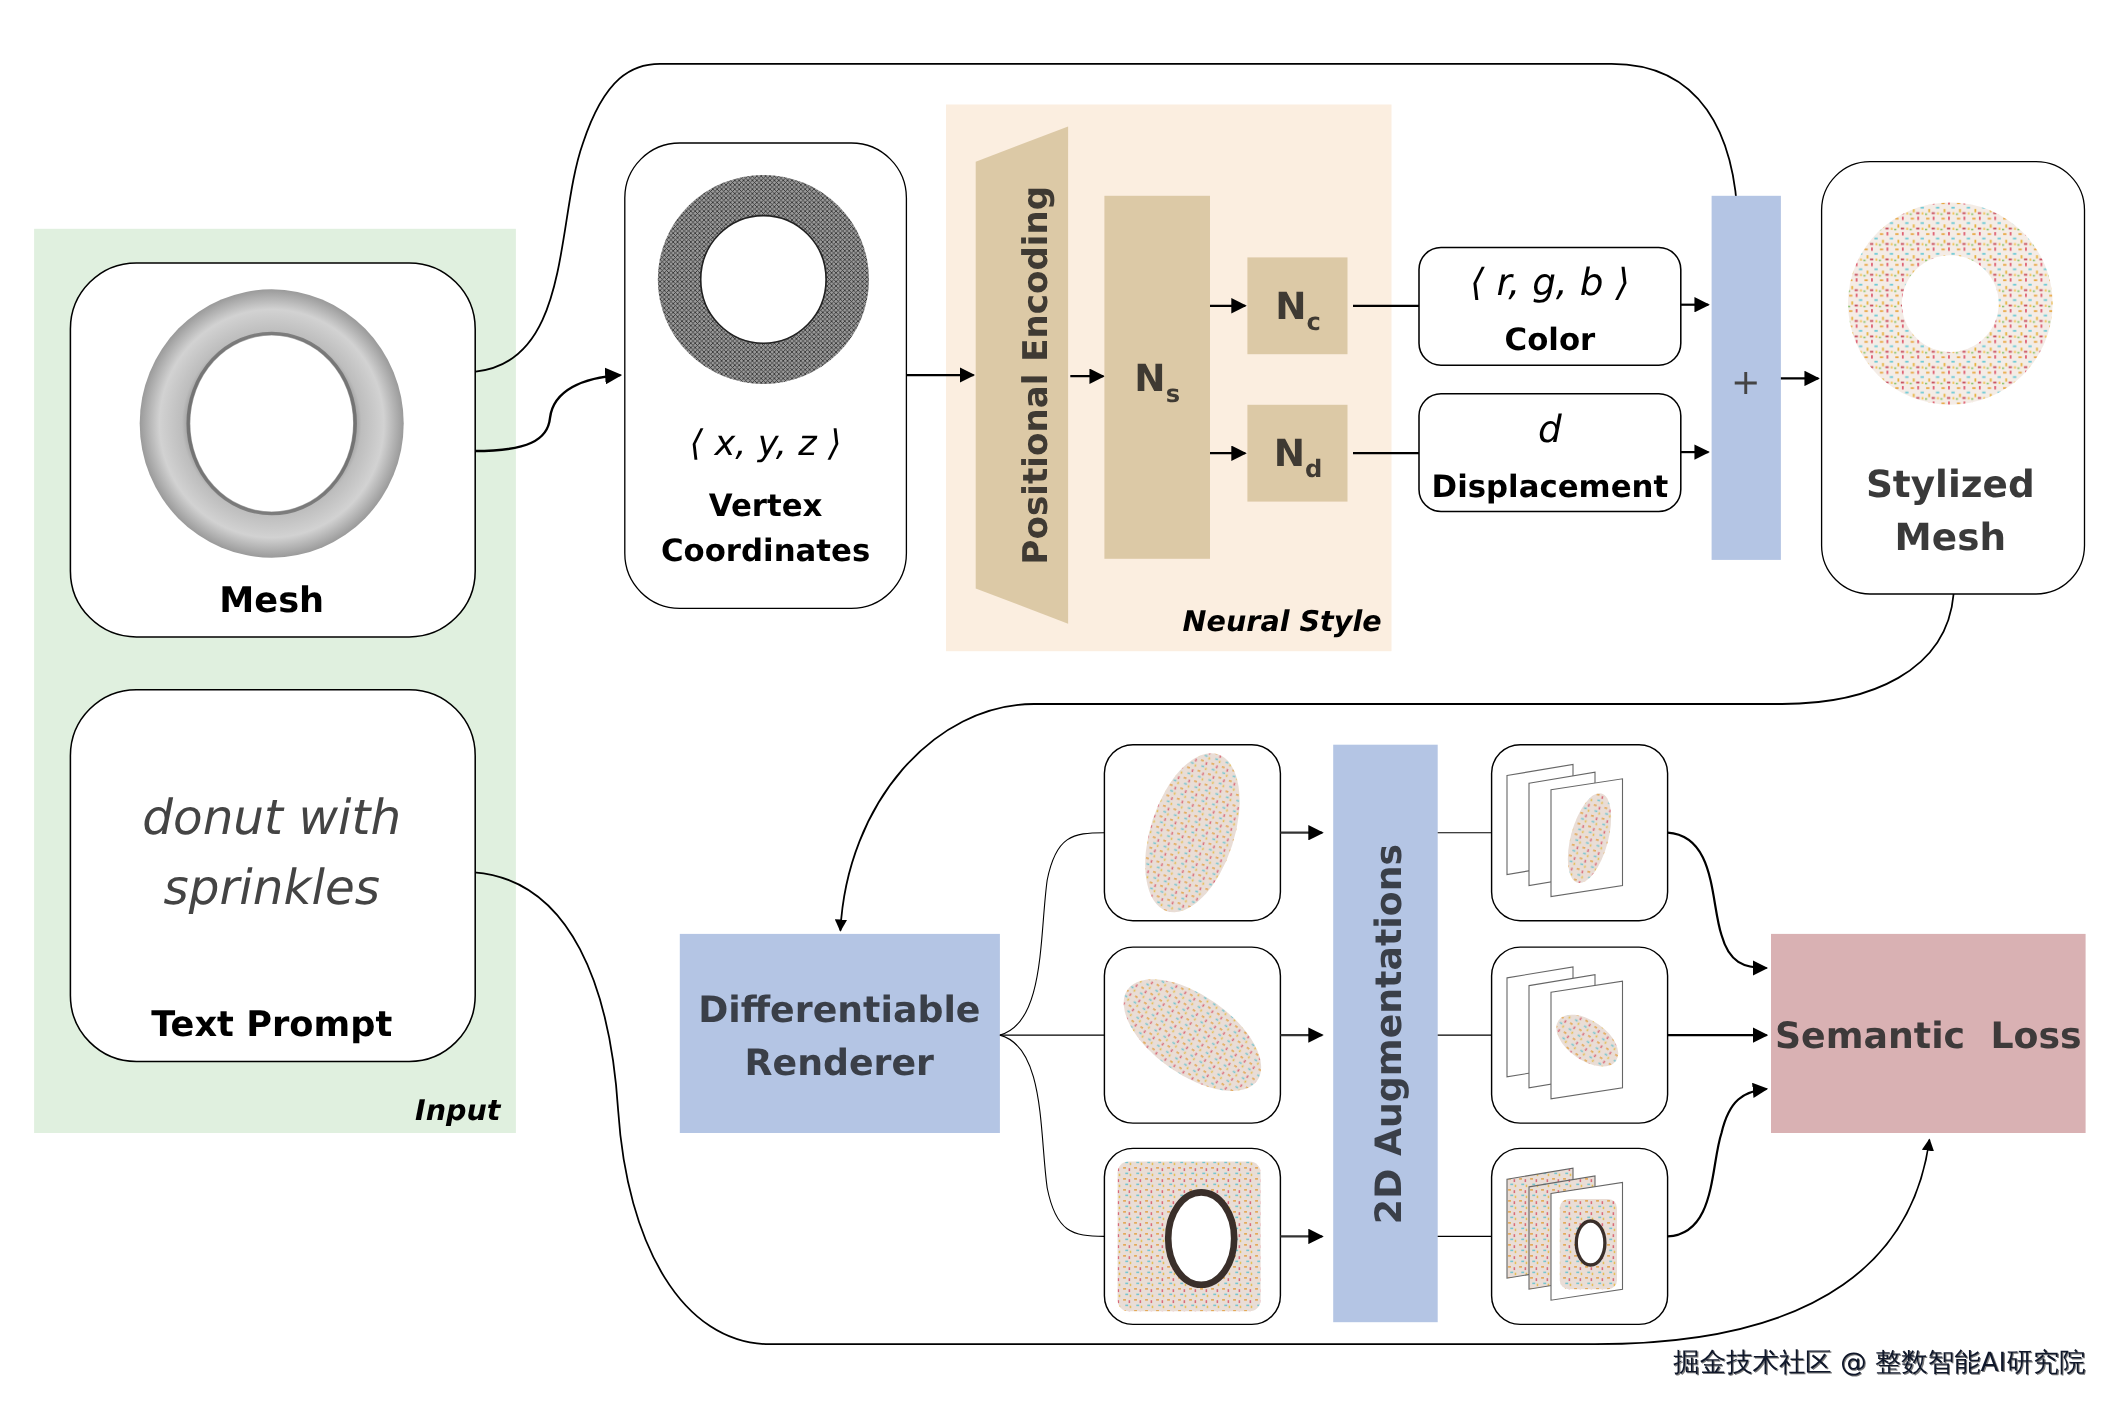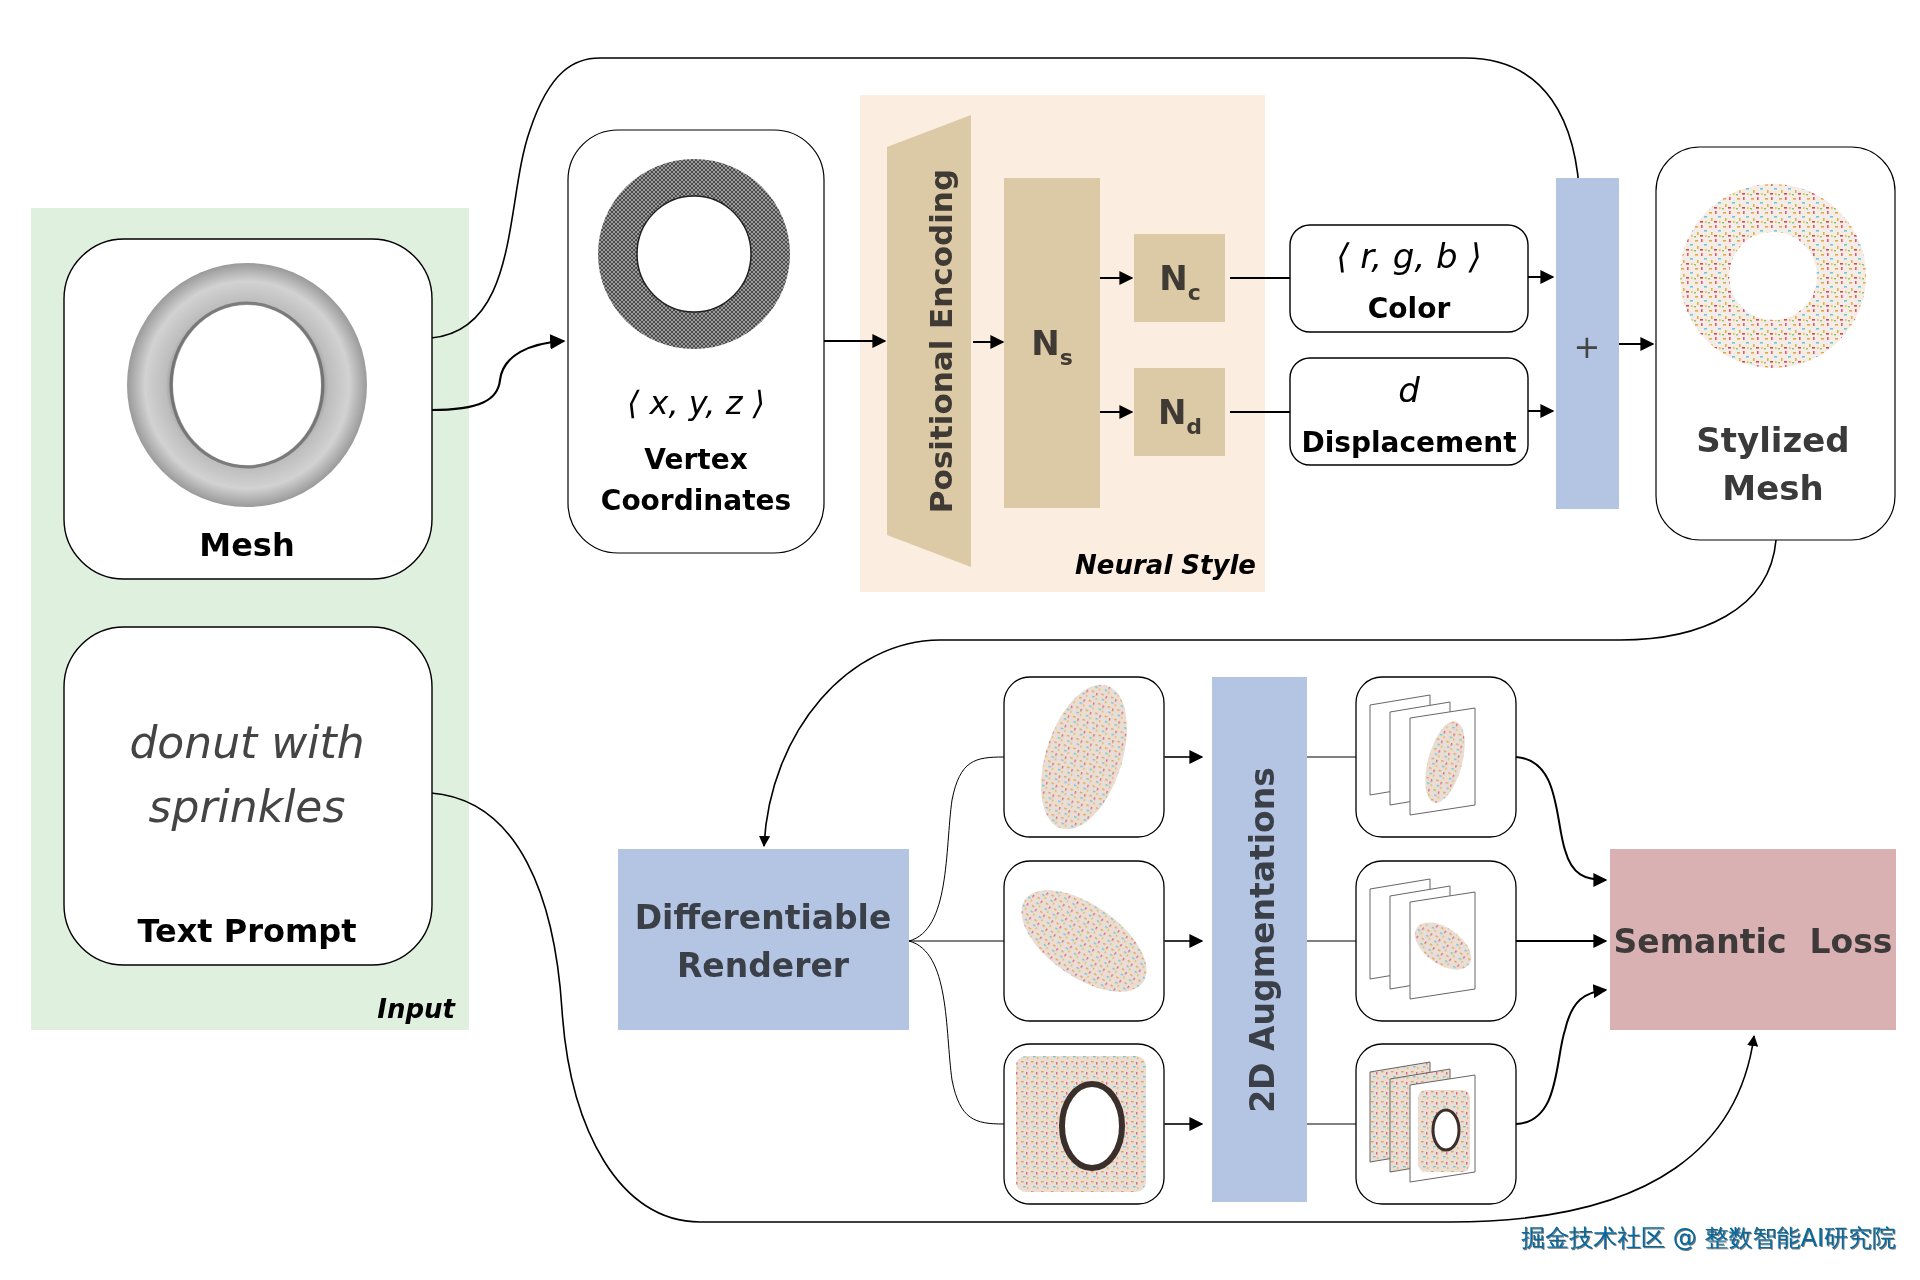--- a/index.html
+++ b/index.html
@@ -1,20 +1,20 @@
 <!DOCTYPE html>
 <html><head>
 <meta charset="utf-8">
 <style>
   html, body { margin:0; padding:0; background:#ffffff; }
   body { width:1920px; height:1280px; position:relative; overflow:hidden; font-family:"Liberation Sans", "DejaVu Sans", sans-serif; }
   svg#diagram { position:absolute; left:0; top:0; }
   .lbl { font-family:"DejaVu Sans", "Liberation Sans", sans-serif; font-weight:bold; }
   .ital { font-family:"DejaVu Sans", sans-serif; font-style:italic; }
-  .wm { position:absolute; right:24px; top:1222px; font-family:"DejaVu Sans", sans-serif; font-size:24px; color:#0369a1;
+  .wm { position:absolute; right:24px; top:1222px; font-family:"DejaVu Sans", sans-serif; font-size:24px; color:#0f172a;
         text-shadow:1px 1px 0 #7a7a7a, -1px -1px 0 #ffffff; letter-spacing:0px;margin-left:23px; }
 </style>
 </head>
 <body>
 
 <svg id="diagram" width="1920" height="1280" viewBox="0 0 1920 1280" xmlns="http://www.w3.org/2000/svg">
   <defs>
     <marker id="arr" viewBox="0 0 10 10" refX="9" refY="5" markerWidth="7" markerHeight="7" orient="auto-start-reverse">
       <path d="M0,0 L10,5 L0,10 z" fill="#000"></path>
     </marker>

